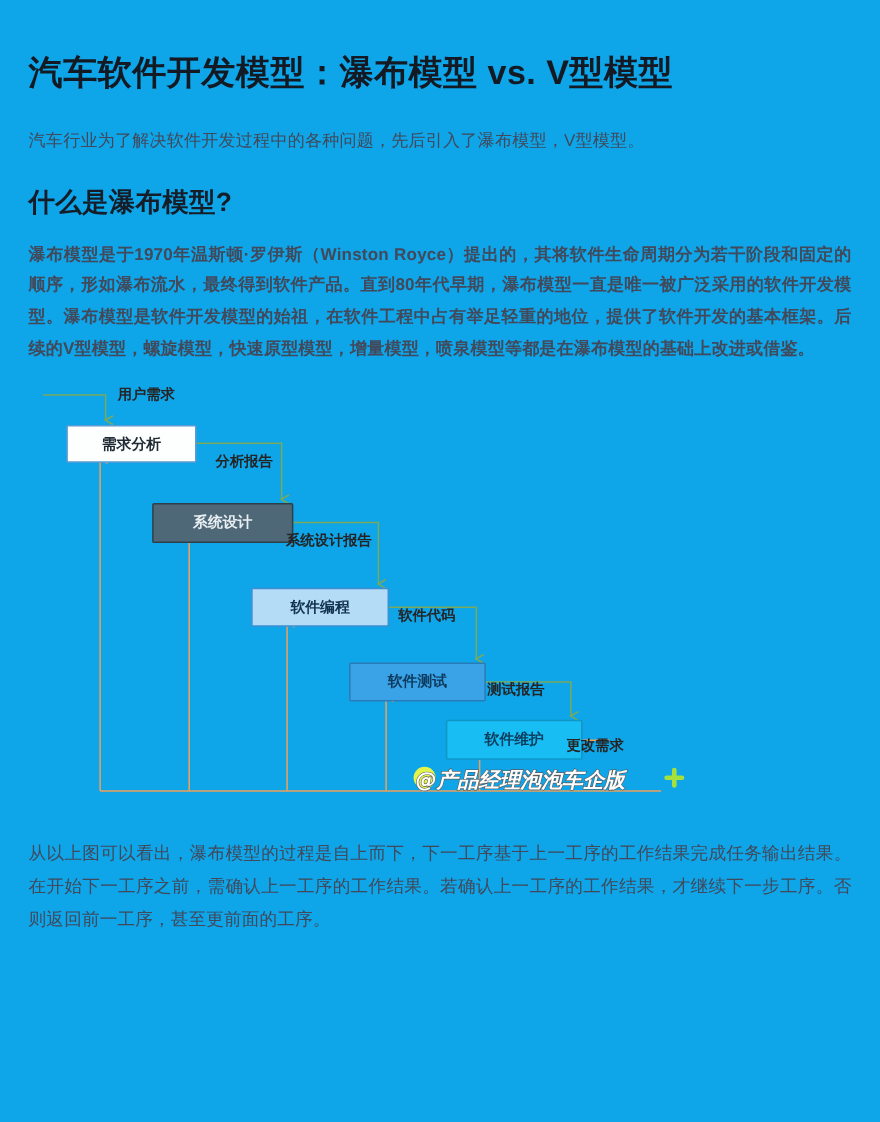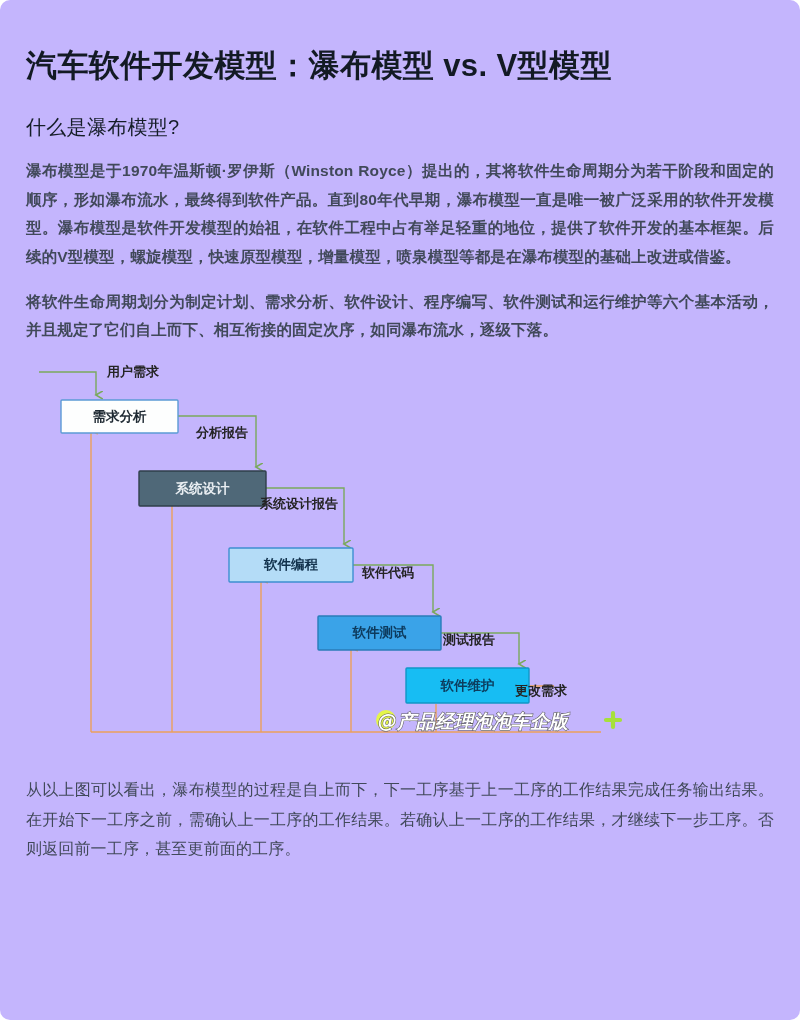--- a/index.html
+++ b/index.html
@@ -14,22 +14,21 @@
     font-family: "Liberation Sans", "DejaVu Sans", sans-serif;
     overflow: hidden;
   }
 
   .page {
     position: relative;
     width: 800px;
     height: 1020px;
     box-sizing: border-box;
     padding: 0 26px;
-    background: #c4b5fd;
-    border-radius: 10px;
+    background: #0ea5e9;
   }
 
   .article-title {
     margin: 0;
     padding-top: 46px;
     font-size: 31px;
     line-height: 1.32;
     font-weight: 700;
     letter-spacing: 0.4px;
     color: #131a24;
@@ -38,22 +37,22 @@
   .lede {
     margin: 28px 0 0 0;
     font-size: 15.5px;
     line-height: 1.75;
     color: #41495a;
     letter-spacing: 0.2px;
   }
 
   .section-heading {
     margin: 26px 0 0 0;
-    font-size: 20px;
-    font-weight: 400;
+    font-size: 24px;
+    font-weight: 700;
     line-height: 1.4;
     color: #151d28;
     letter-spacing: 0.3px;
   }
 
   .body-para {
     margin: 16px 0 0 0;
     font-size: 15.5px;
     line-height: 1.85;
     color: #41495a;
@@ -106,27 +105,27 @@
     paint-order: stroke fill;
   }
 </style>
 </head>
 <body>
 
 <div class="page">
 
   <h1 class="article-title">汽车软件开发模型：瀑布模型 vs. V型模型</h1>
 
+  <p class="lede">汽车行业为了解决软件开发过程中的各种问题，先后引入了瀑布模型，V型模型。</p>
 
   <h2 class="section-heading">什么是瀑布模型?</h2>
 
   <p class="body-para">瀑布模型是于1970年温斯顿·罗伊斯（Winston Royce）提出的，其将软件生命周期分为若干阶段和固定的顺序，形如瀑布流水，最终得到软件产品。直到80年代早期，瀑布模型一直是唯一被广泛采用的软件开发模型。瀑布模型是软件开发模型的始祖，在软件工程中占有举足轻重的地位，提供了软件开发的基本框架。后续的V型模型，螺旋模型，快速原型模型，增量模型，喷泉模型等都是在瀑布模型的基础上改进或借鉴。</p>
 
 
-  <p class="body-para">将软件生命周期划分为制定计划、需求分析、软件设计、程序编写、软件测试和运行维护等六个基本活动，并且规定了它们自上而下、相互衔接的固定次序，如同瀑布流水，逐级下落。</p>
 
   <div class="figure">
     <svg width="748" height="400" viewBox="0 0 748 400" xmlns="http://www.w3.org/2000/svg">
       <defs>
         <marker id="arrow-green" markerWidth="9" markerHeight="9" refX="4.5" refY="7.4" orient="auto" markerUnits="userSpaceOnUse">
           <path d="M0.4,0.6 L4.5,7.6 L8.6,0.6" fill="none" stroke="#7aa95c" stroke-width="1.5"></path>
         </marker>
         <marker id="arrow-orange-up" markerWidth="9" markerHeight="9" refX="4.5" refY="1.6" orient="auto" markerUnits="userSpaceOnUse">
           <path d="M0.4,8.4 L4.5,1.4 L8.6,8.4" fill="none" stroke="#eda05a" stroke-width="1.5"></path>
         </marker>

